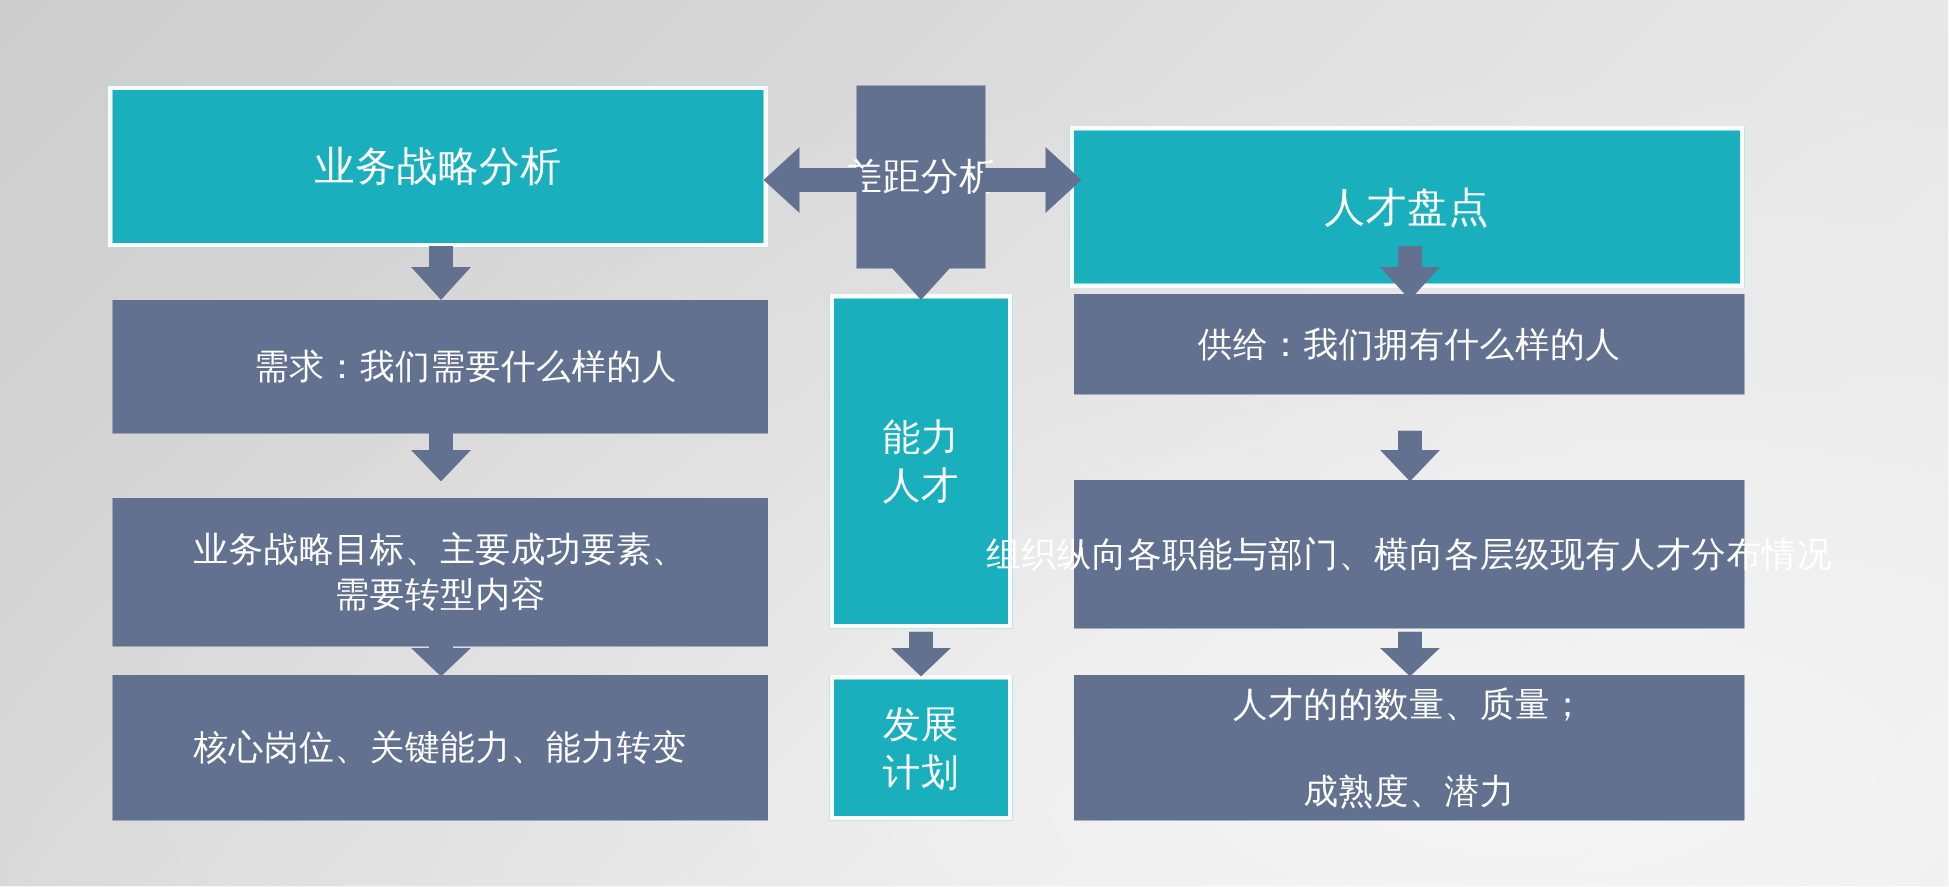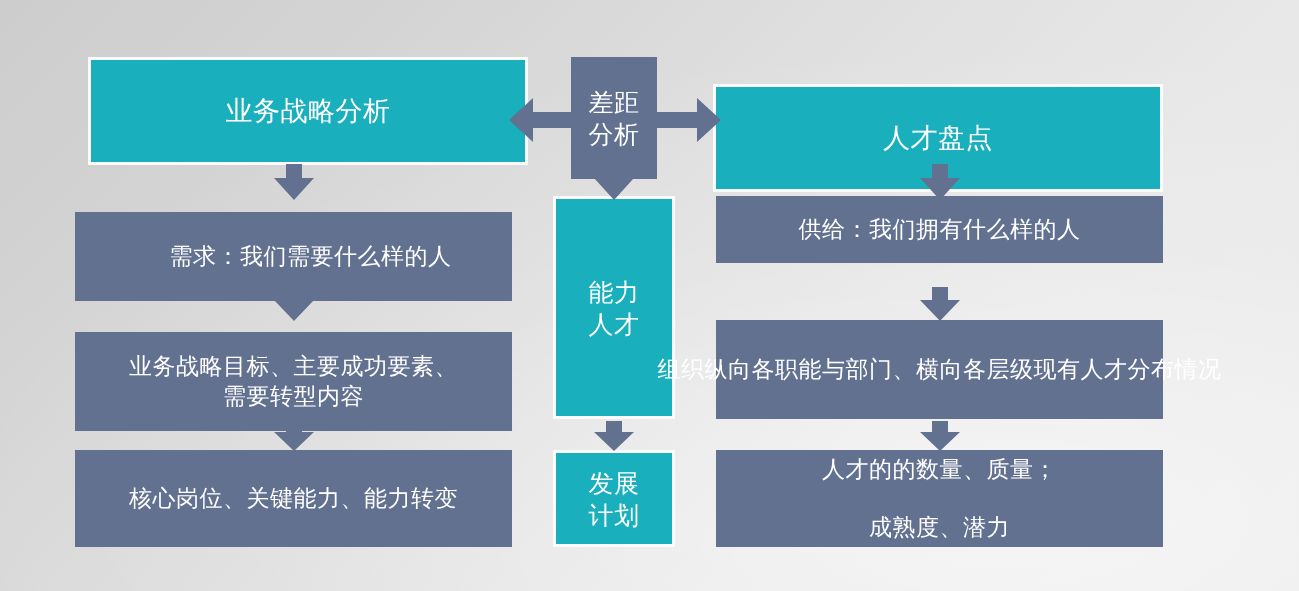--- a/index.html
+++ b/index.html
@@ -55,38 +55,38 @@
   }
   .arrow svg { display: block; }
 
   .label-line { display: block; white-space: nowrap; }
 </style>
 </head>
 <body>
 
 <div id="canvas">
 
-  <div class="box teal t-head" style="left:88px; top:57px; width:440px; height:108px;">
+  <div class="box teal t-head" style="left:72px; top:57px; width:440px; height:108px;">
     <span class="label-line">业务战略分析</span>
   </div>
 
-  <div class="box slate t-body" style="left:75px; top:212px; width:437px; height:89px;padding-left:34px;">
+  <div class="box slate t-body" style="left:75px; top:200px; width:437px; height:89px;padding-left:34px;">
     <span class="label-line">需求：我们需要什么样的人</span>
   </div>
 
   <div class="box slate t-body" style="left:75px; top:320px; width:437px; height:99px; flex-direction:column;margin-top:12px;">
     <span class="label-line">业务战略目标、主要成功要素、</span>
     <span class="label-line">需要转型内容</span>
   </div>
 
   <div class="box slate t-body" style="left:75px; top:450px; width:437px; height:97px;">
     <span class="label-line">核心岗位、关键能力、能力转变</span>
   </div>
 
-  <div class="box slate t-mid" style="left:571px; top:57px; width:86px; height:122px; flex-direction:column;">
+  <div class="box slate t-mid" style="left:571px; top:57px; width:86px; height:122px; ">
     <span class="label-line">差距</span>
     <span class="label-line">分析</span>
   </div>
 
   <div class="box teal t-mid" style="left:553px; top:196px; width:122px; height:223px; flex-direction:column;">
     <span class="label-line">能力</span>
     <span class="label-line">人才</span>
   </div>
 
   <div class="box teal t-mid" style="left:553px; top:450px; width:122px; height:97px; flex-direction:column;">

